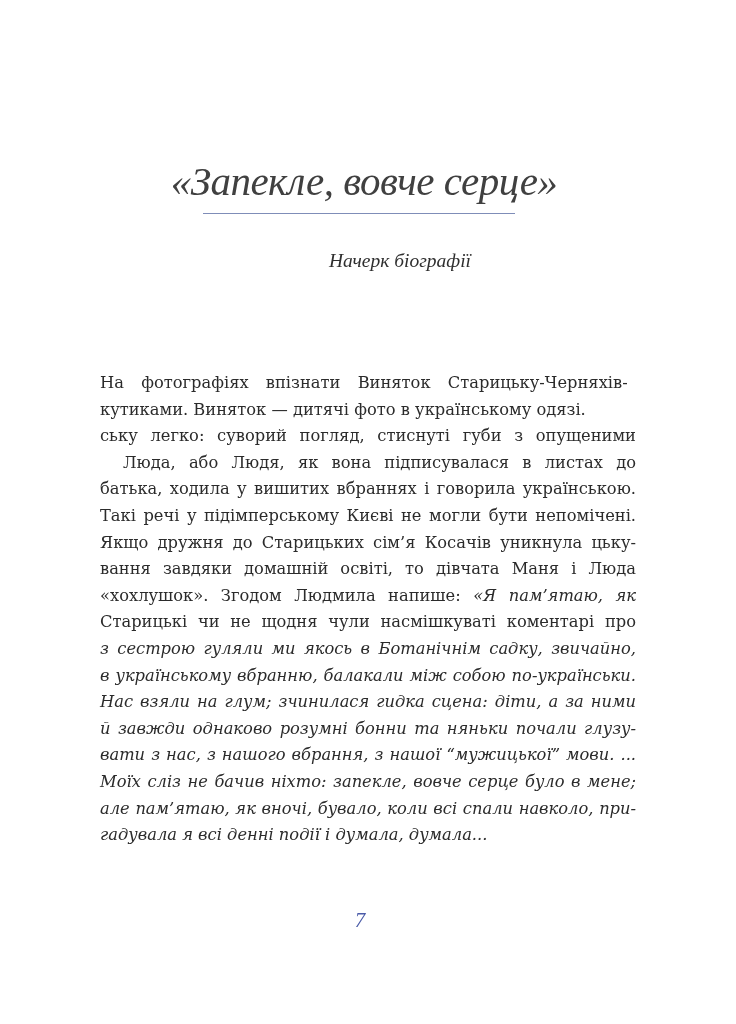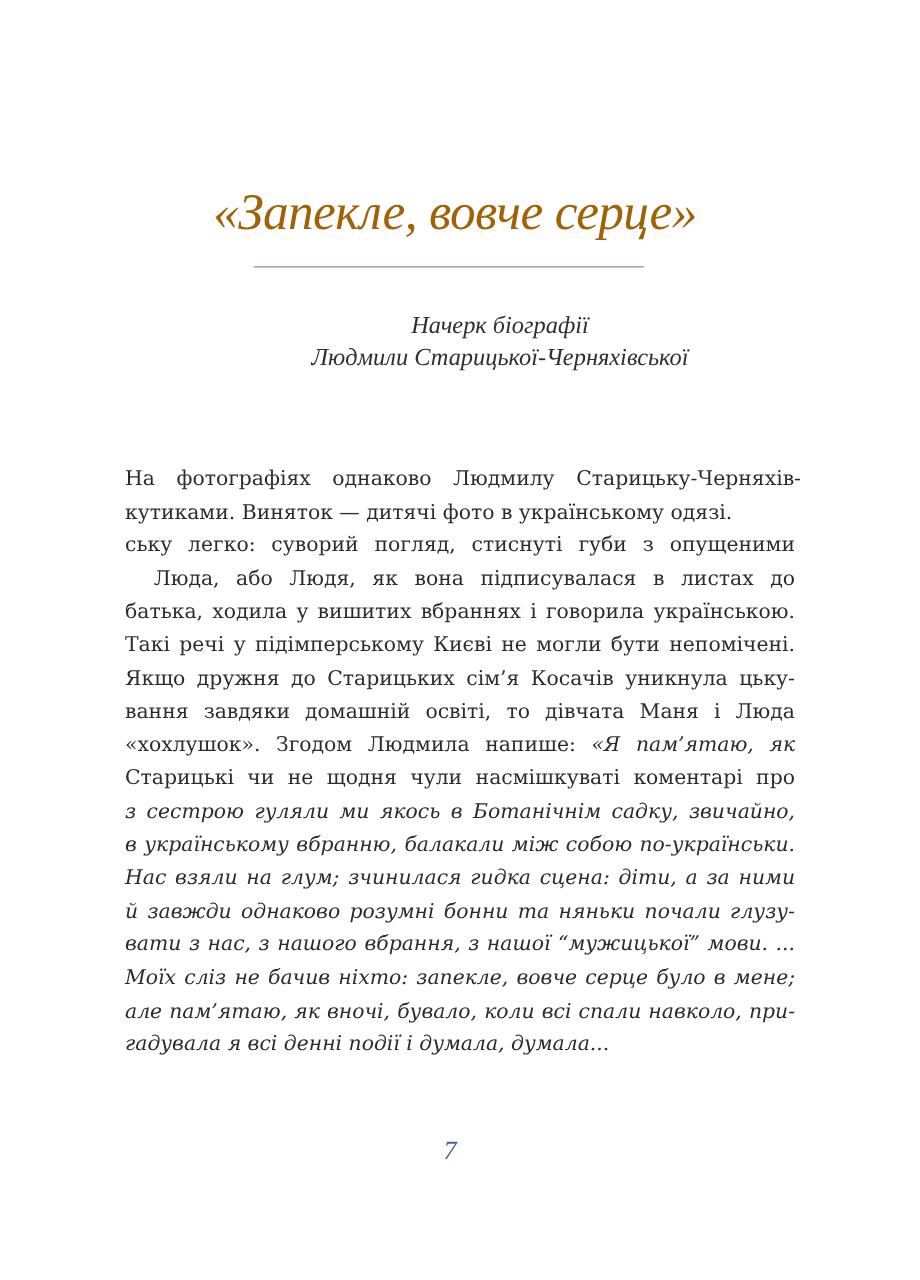--- a/index.html
+++ b/index.html
@@ -12,27 +12,27 @@
     height: 1024px;
     position: relative;
     overflow: hidden;
     font-family: "DejaVu Serif", "Liberation Serif", serif;
     color: #2a2a2a;
   }
   .title {
     position: absolute;
     left: 0;
     width: 728px;
-    top: 144px;
+    top: 156px;
     text-align: center;
     font-family: "Liberation Serif", "DejaVu Serif", serif;
     font-style: italic;
     font-size: 41px;
     letter-spacing: -0.5px;
-    color: #a16207;
+    color: #404040;
     line-height: 50px;
     white-space: nowrap;
   }
   .rule {
     position: absolute;
     left: 203px;
     top: 213px;
     width: 312px;
     height: 0;
     border-top: 1px solid #7f8db8;
@@ -95,25 +95,24 @@
 <body>
 
 <div>
 
   <div class="title">«Запекле, вовче серце»</div>
 
   <div class="rule"></div>
 
   <div class="subtitle">
     <div>Начерк біографії</div>
-    <div>Людмили Старицької-Черняхівської</div>
   </div>
 
   <div class="body-text">
-    <span class="line" style="white-space: nowrap; display: block; word-spacing: 12.09px; text-align: left; text-align-last: left;">На фотографіях однаково Людмилу Старицьку-Черняхів-</span>
+    <span class="line" style="white-space: nowrap; display: block; word-spacing: 12.09px; text-align: left; text-align-last: left;">На фотографіях впізнати Виняток Старицьку-Черняхів-</span>
     <span class="line last">кутиками. Виняток — дитячі фото в українському одязі.</span>
     <span class="line" style="white-space: nowrap; display: block; word-spacing: 7.52px; text-align: left; text-align-last: left;">ську легко: суворий погляд, стиснуті губи з опущеними</span>
     <span class="line indent" style="white-space: nowrap; display: block; word-spacing: 8.05px; text-align: left; text-align-last: left;">Люда, або Людя, як вона підписувалася в листах до</span>
     <span class="line" style="white-space: nowrap; display: block; word-spacing: 2.21px; text-align: left; text-align-last: left;">батька, ходила у вишитих вбраннях і говорила українською.</span>
     <span class="line" style="white-space: nowrap; display: block; word-spacing: 2.31px; text-align: left; text-align-last: left;">Такі речі у підімперському Києві не могли бути непомічені.</span>
     <span class="line" style="white-space: nowrap; display: block; word-spacing: 4.03px; text-align: left; text-align-last: left;">Якщо дружня до Старицьких сім’я Косачів уникнула цьку-</span>
     <span class="line" style="white-space: nowrap; display: block; word-spacing: 6.89px; text-align: left; text-align-last: left;">вання завдяки домашній освіті, то дівчата Маня і Люда</span>
     <span class="line" style="white-space: nowrap; display: block; word-spacing: 7.32px; text-align: left; text-align-last: left;"><span>«хохлушок». Згодом Людмила напише: </span><span class="it">«Я пам’ятаю, як</span></span>
     <span class="line" style="white-space: nowrap; display: block; word-spacing: 5.54px; text-align: left; text-align-last: left;">Старицькі чи не щодня чули насмішкуваті коментарі про</span>
     <span class="line it" style="white-space: nowrap; display: block; word-spacing: 3.21px; text-align: left; text-align-last: left;">з сестрою гуляли ми якось в Ботанічнім садку, звичайно,</span>

